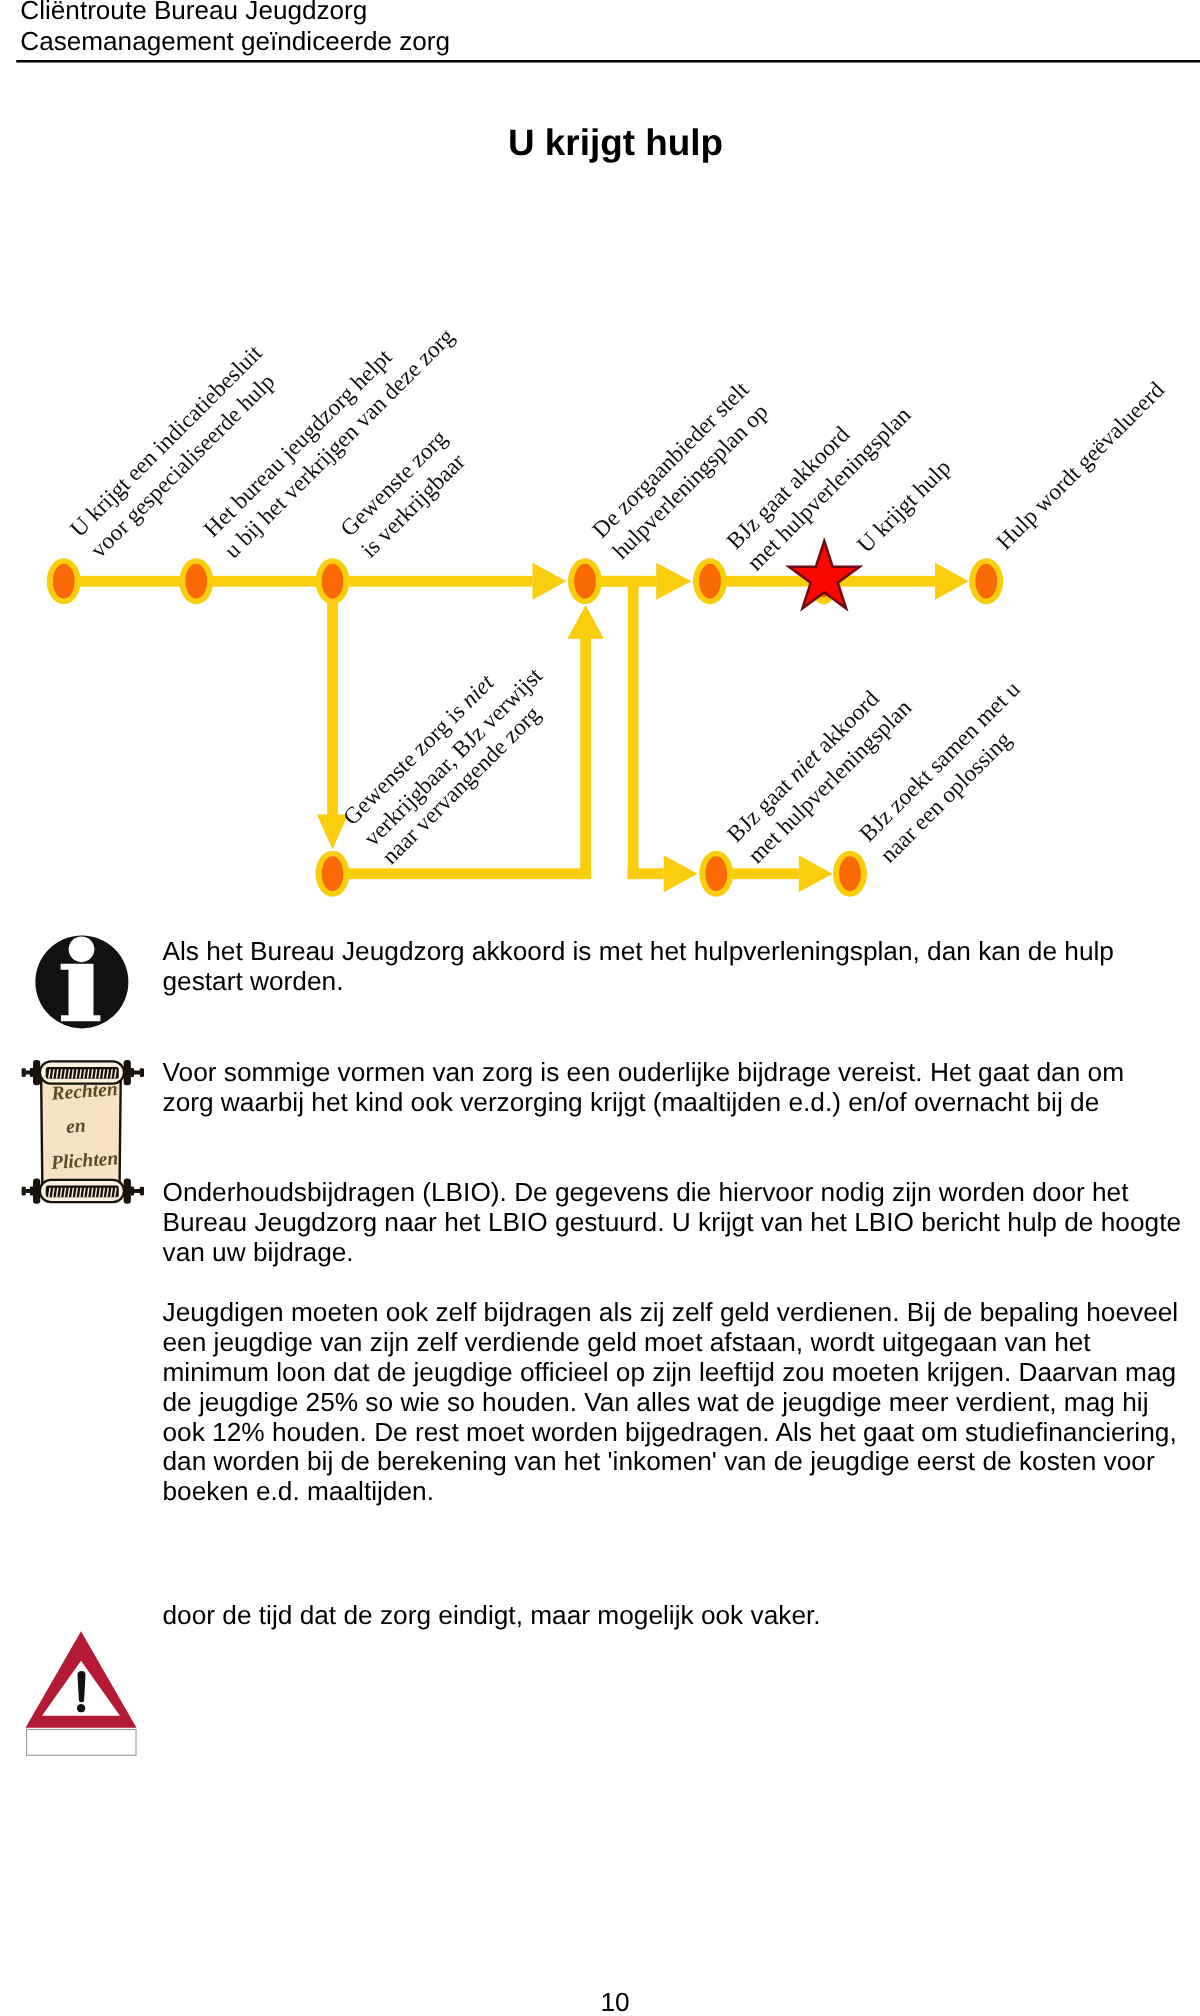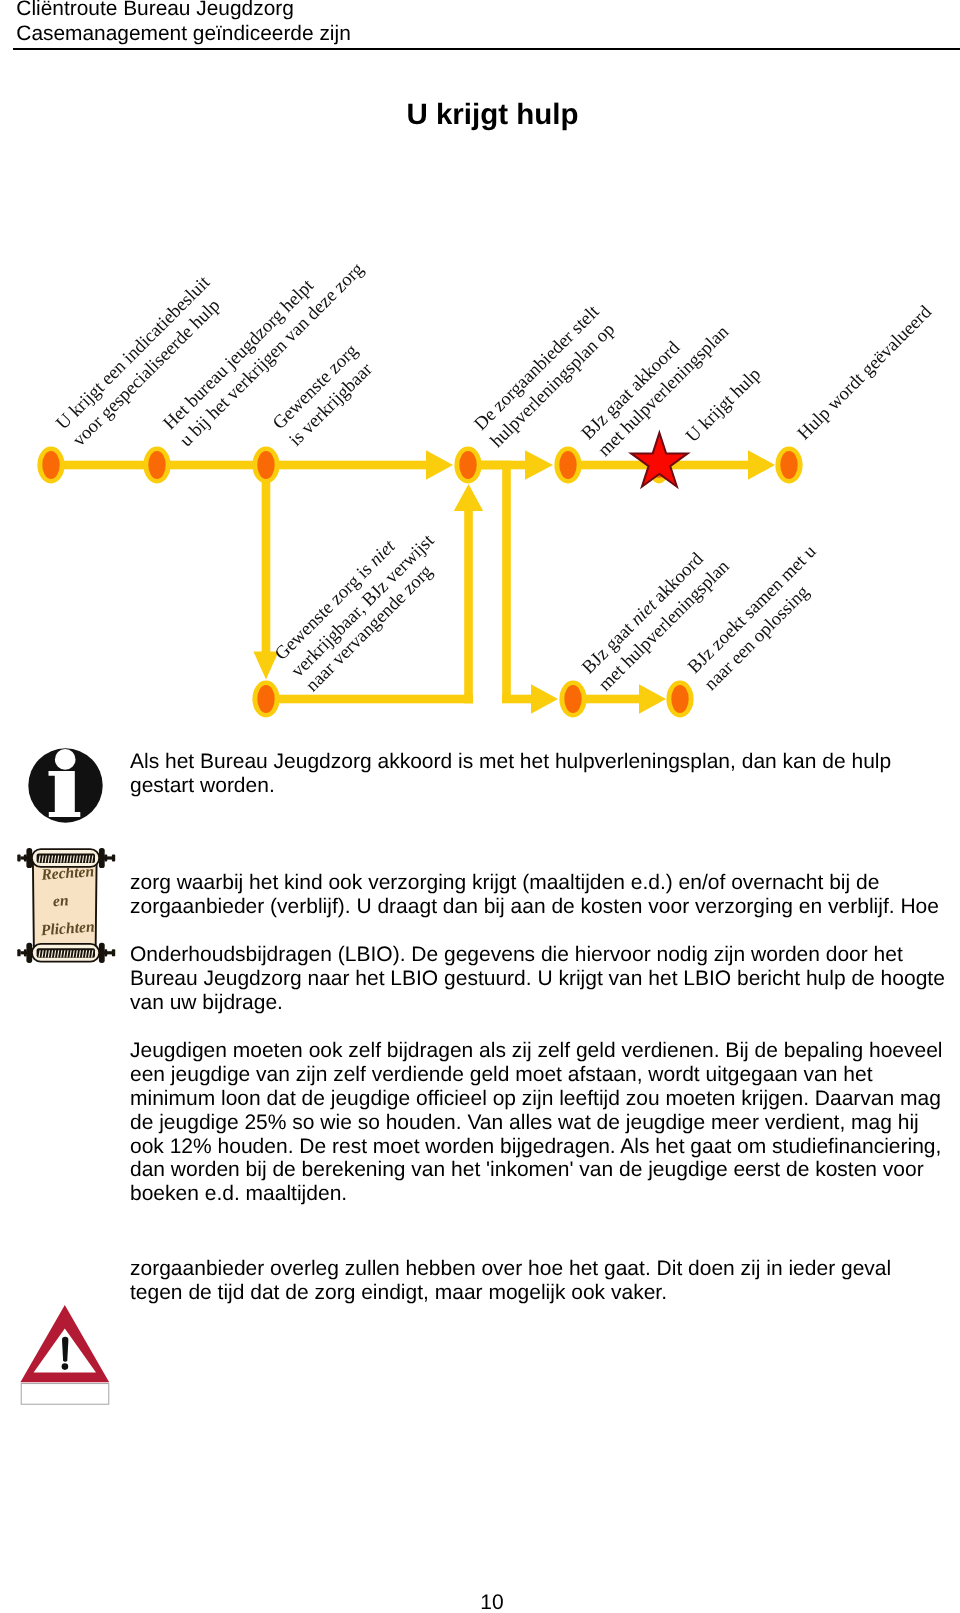--- a/index.html
+++ b/index.html
@@ -20,21 +20,21 @@
   .gap3{margin-top:26.8px !important;}
   .pagenum{position:absolute;left:0;top:1590.9px;width:960px;text-align:center;font-size:21px;}
 </style>
 </head>
 <body>
 
 <div class="page">
 
   <div class="hdr">
     <div>Cliëntroute Bureau Jeugdzorg</div>
-    <div>Casemanagement geïndiceerde zijn</div>
+    <div>Casemanagement geïndiceerde zorg</div>
   </div>
   <div class="hdr-rule"></div>
 
   <div class="title">U krijgt hulp</div>
 
   <svg class="flowsvg" viewBox="0 0 960 1613">
     <g fill="#FACD0D">
         <rect x="36.0" y="460.7" width="110.0" height="8.6"></rect>
         <rect x="144.0" y="460.7" width="112.0" height="8.6"></rect>
         <rect x="252.0" y="460.7" width="162.0" height="8.6"></rect>
@@ -223,38 +223,38 @@
       <rect x="9.2" y="1383.6" width="87.6" height="20.6" fill="#ffffff" stroke="#9a9a9a" stroke-width="0.9"></rect>
     </g>
   </svg>
 
   <div class="bodytext">
     <p>
       <span>Als het Bureau Jeugdzorg akkoord is met het hulpverleningsplan, dan kan de hulp</span><br>
       <span>gestart worden.</span>
     </p>
     <p class="gap1">
-      <br>
+      <span>Voor sommige vormen van zorg is een ouderlijke bijdrage vereist. Het gaat dan om</span><br>
       <span>zorg waarbij het kind ook verzorging krijgt (maaltijden e.d.) en/of overnacht bij de</span><br>
-      <span>zorgaanbieder (verblijf). U draagt dan bij aan de kosten voor verzorging en verblijf. Hoe</span><br>
+      <br>
       <br>
       <span>Onderhoudsbijdragen (LBIO). De gegevens die hiervoor nodig zijn worden door het</span><br>
       <span>Bureau Jeugdzorg naar het LBIO gestuurd. U krijgt van het LBIO bericht hulp de hoogte</span><br>
       <span>van uw bijdrage.</span>
     </p>
     <p class="gap2">
       <span>Jeugdigen moeten ook zelf bijdragen als zij zelf geld verdienen. Bij de bepaling hoeveel</span><br>
       <span>een jeugdige van zijn zelf verdiende geld moet afstaan, wordt uitgegaan van het</span><br>
       <span>minimum loon dat de jeugdige officieel op zijn leeftijd zou moeten krijgen. Daarvan mag</span><br>
       <span>de jeugdige 25% so wie so houden. Van alles wat de jeugdige meer verdient, mag hij</span><br>
       <span>ook 12% houden. De rest moet worden bijgedragen. Als het gaat om studiefinanciering,</span><br>
       <span>dan worden bij de berekening van het 'inkomen' van de jeugdige eerst de kosten voor</span><br>
       <span>boeken e.d. maaltijden.</span>
     </p>
     <p class="gap3">
       <br>
-      <span>zorgaanbieder overleg zullen hebben over hoe het gaat. Dit doen zij in ieder geval</span><br>
-      <span>tegen de tijd dat de zorg eindigt, maar mogelijk ook vaker.</span>
+      <br>
+      <span>door de tijd dat de zorg eindigt, maar mogelijk ook vaker.</span>
     </p>
   </div>
 
   <div class="pagenum">10</div>
 </div>
 
 </body></html>

